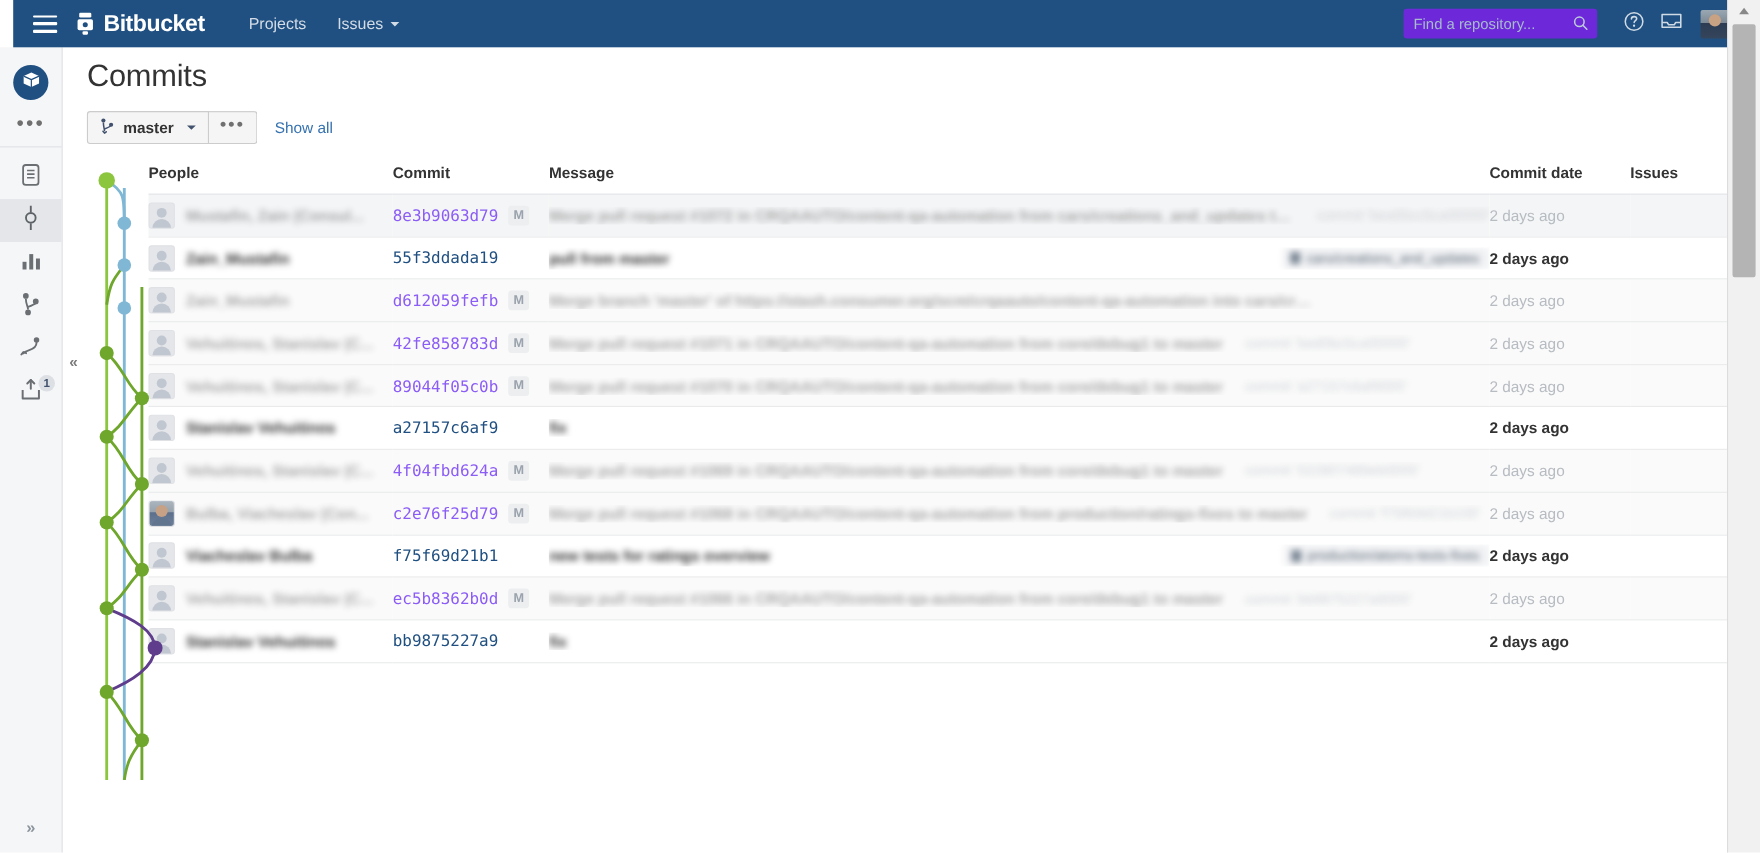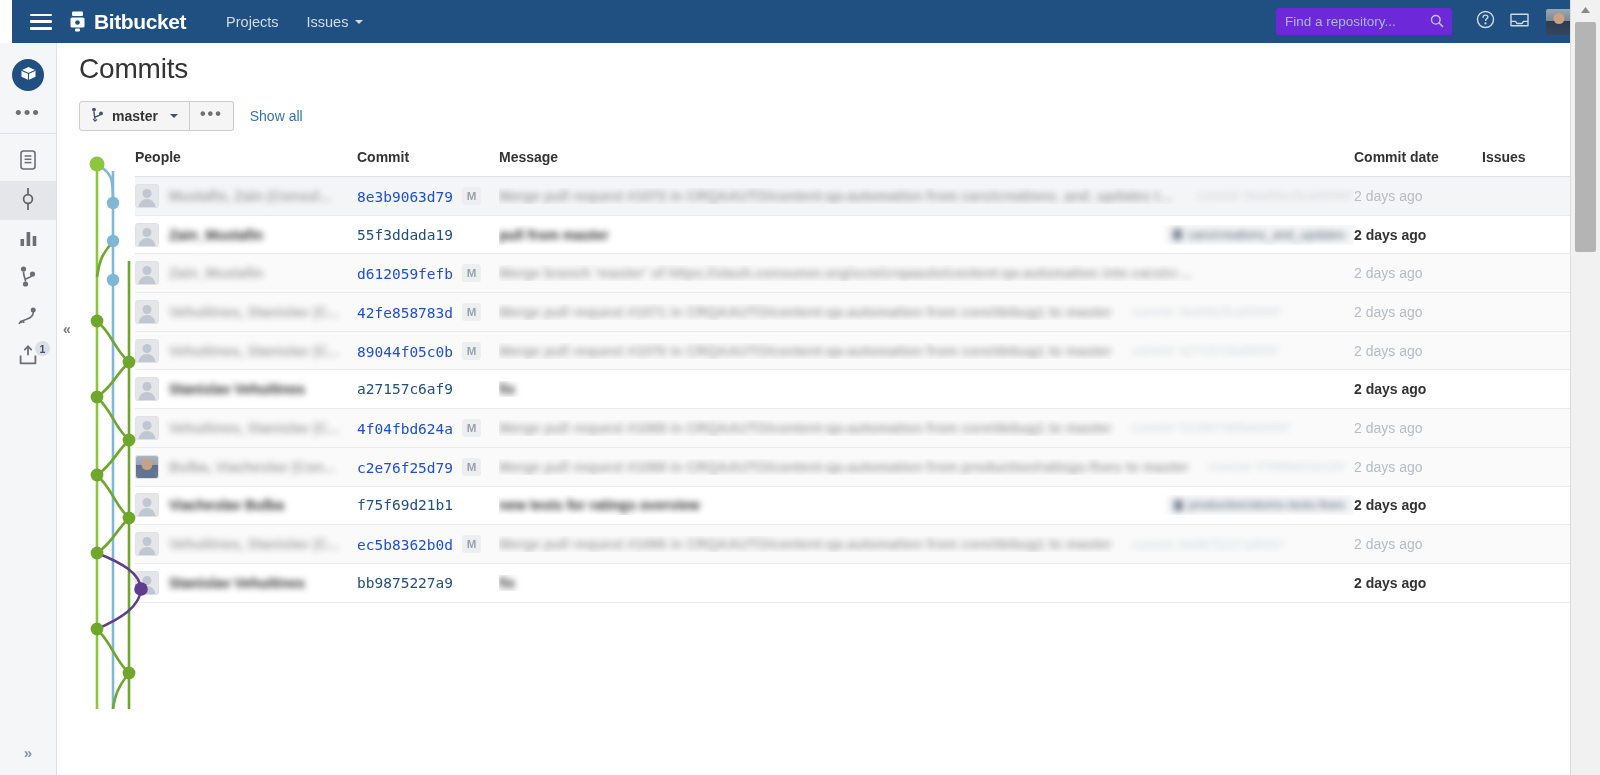--- a/index.html
+++ b/index.html
@@ -162,21 +162,21 @@
   .av.photo { background: linear-gradient(180deg,#aab4bd 0%,#97a3ad 42%,#5b6f8c 43%,#6d7f99 100%); }
   .av.photo::before { background:#c6a186; top:3px; width:11px; height:11px; }
   .av.photo::after { background:#5d7falpha; background:#61758f; top:15px; width:19px; height:12px; }
 
   .author-name { font-size: 14px; color: #333; font-weight: bold; white-space: nowrap;
     overflow: hidden; text-overflow: ellipsis; }
   .blur-strong { filter: blur(3.1px); }
   .blur-soft { filter: blur(3.1px); opacity: .42; }
 
   .hash { font-family: "DejaVu Sans Mono", monospace; font-size: 14.5px; color: #205081; cursor: pointer; }
-  tr.row-merge .hash { color: #1d4ed8; }
+  tr.row-merge .hash { color: #8b5cf6; }
   .mbadge {
     display: inline-flex; align-items: center; justify-content: center;
     width: 19px; height: 18px; border-radius: 3px; background: #eceef0;
     color: #9aa3ad; font-size: 11.5px; font-weight: bold; margin-left: 9px; vertical-align: 2px;
   }
 
   .cell-msg { display: flex; align-items: center; width: 100%; overflow: hidden; }
   .msg-text { font-size: 14px; color: #333; font-weight: bold; white-space: nowrap;
     overflow: hidden; text-overflow: ellipsis; max-width: 700px; }
   .msg-meta { font-size: 13px; color: #9aa3ad; margin-left: 20px; white-space: nowrap; }

